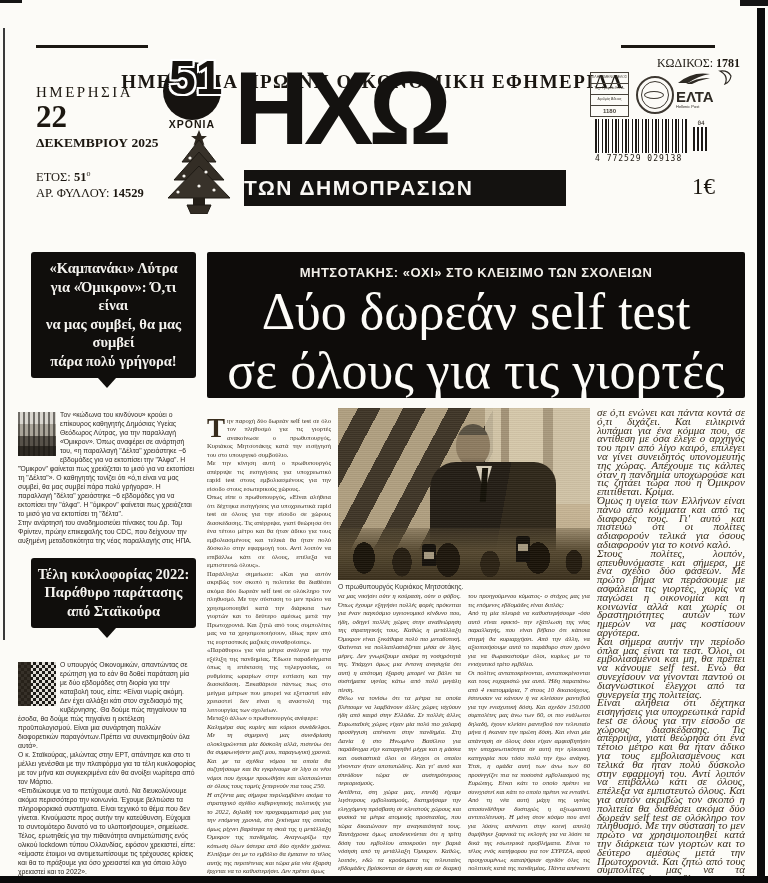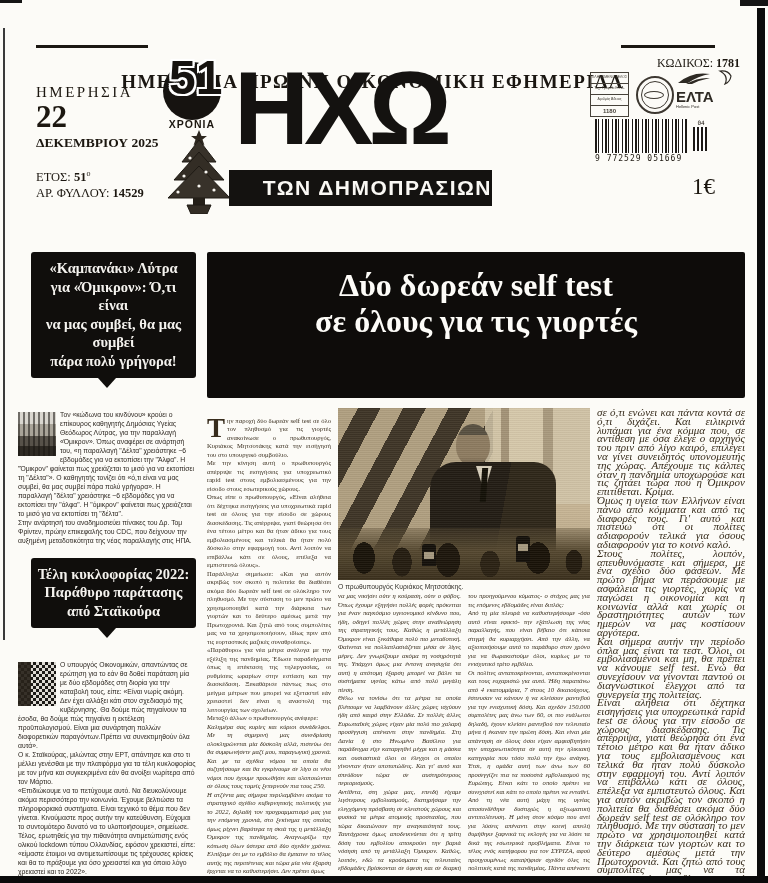--- a/index.html
+++ b/index.html
@@ -32,22 +32,22 @@
   .anniv-circle{left:163px;top:62px;width:58px;height:58px;border-radius:50%;background:#161310;}
   .anniv-num{left:169px;top:54px;font-family:"Liberation Sans",sans-serif;font-weight:900;
              font-size:48px;line-height:1;color:#161310;
              text-shadow:-2px 0 #fff,2px 0 #fff,0 -2px #fff,0 2px #fff,-2px -2px #fff,2px 2px #fff,-2px 2px #fff,2px -2px #fff;}
   .anniv-label{left:159px;top:118px;width:66px;text-align:center;
                font-family:"Liberation Sans",sans-serif;font-weight:800;font-size:10.5px;letter-spacing:1px;}
   .tree{left:160px;top:128px;}
 
   .logo{left:234px;top:54px;font-family:"Liberation Sans",sans-serif;font-weight:900;
         font-size:104px;line-height:1.05;letter-spacing:-5px;color:#141210;}
-  .logo-bar{left:229px;top:170px;width:263px;height:36px;background:#141210;
-            display:flex;align-items:center;justify-content:flex-end;}
+  .logo-bar{left:244px;top:170px;width:322px;height:36px;background:#141210;
+            display:flex;align-items:center;justify-content:flex-start;}
   .logo-bar span{color:#faf8f4;font-family:"Liberation Sans",sans-serif;font-weight:800;
                  font-size:21px;letter-spacing:1.5px;}
 
   .kodikos{left:628px;top:56px;width:112px;text-align:right;font-size:12px;}
   .kodikos b{font-weight:bold;}
 
   .permit{left:590px;top:72px;width:37px;height:43px;border:1.5px solid #47423a;
           font-family:"Liberation Sans",sans-serif;color:#47423a;
           display:flex;flex-direction:column;}
   .permit div{flex:1;border-bottom:1px solid #47423a;font-size:3.5px;line-height:1.1;
@@ -95,21 +95,21 @@
       linear-gradient(90deg,rgba(40,34,26,.92) 0 35%,rgba(40,34,26,0) 35%),
       repeating-conic-gradient(#1c1a17 0 25%,#dedbd4 0 50%);
       background-size:100% 100%,6px 6px;}
   .sb-gap1{height:9px;}
 
   
   .main{left:207px;top:252px;width:538px;}
   .head-box{height:146px;background:#0e0c0a;border-radius:2px;text-align:center;overflow:hidden;}
   .kicker{padding-top:13px;font-family:"Liberation Sans",sans-serif;font-weight:700;
           font-size:13px;letter-spacing:.5px;color:#f1eee8;}
-  .headline{margin-top:15px;font-weight:bold;font-size:32px;line-height:1.13;color:#fdfcf8;white-space:pre-line;}
+  .headline{margin-top:3px;font-weight:normal;font-size:52px;line-height:1.13;color:#fdfcf8;white-space:pre-line;}
 
   .cols{position:relative;margin-top:10px;height:474px;}
   .bodytxt{font-size:6.6px;line-height:8.5px;text-align:justify;color:#372c1c;
            white-space:pre-line;overflow:hidden;}
   .ital{font-style:italic;}
   .col1{position:absolute;left:0;top:0;width:124px;height:474px;}
   .mid{position:absolute;left:131px;top:0;width:252px;}
   .col4{position:absolute;left:390px;top:0;width:148px;height:474px;font-size:11px;line-height:8.8px;}
   .midrow{display:flex;gap:7px;height:281px;overflow:hidden;margin-top:2px;}
   .c2{width:123px;} .c3{width:122px;}
@@ -204,21 +204,21 @@
     <div class="word">ΕΛΤΑ</div>
     <div class="sub">Hellenic Post</div>
   </div>
 
   <div class="abs barcode">
     <div class="bars"></div>
     <div class="addon">
       <div class="num">04</div>
       <div class="bars2"></div>
     </div>
-    <div class="bcdigits">9 772529 051669</div>
+    <div class="bcdigits">4 772529 029138</div>
   </div>
 
   <div class="abs price">1€</div>
 
 
   <div class="abs sidebar">
     <div class="sb-box">«Καμπανάκι» Λύτρα
 για «Όμικρον»: Ό,τι είναι
 να μας συμβεί, θα μας συμβεί
 πάρα πολύ γρήγορα!</div>
@@ -237,20 +237,21 @@
     <div class="sb-story">
       <span class="sb-photo qr"></span><span>Ο υπουργός Οικονομικών, απαντώντας σε ερώτηση για το εάν θα δοθεί παράταση μία με δύο εβδομάδες στη διορία για την καταβολή τους, είπε: «Είναι νωρίς ακόμη. Δεν έχει αλλάξει κάτι στον σχεδιασμό της κυβέρνησης. Θα δούμε πώς πηγαίνουν τα έσοδα, θα δούμε πώς πηγαίνει η εκτέλεση προϋπολογισμού. Είναι μια συνάρτηση πολλών διαφορετικών παραγόντων.Πρέπει να συνεκτιμηθούν όλα αυτά».
 Ο κ. Σταϊκούρας, μιλώντας στην ΕΡΤ, απάντησε και στο τι μέλλει γενέσθαι με την πλατφόρμα για τα τέλη κυκλοφορίας με τον μήνα και συγκεκριμένα εάν θα ανοίξει νωρίτερα από τον Μάρτιο.
 «Επιδιώκουμε να το πετύχουμε αυτό. Να διευκολύνουμε ακόμα περισσότερο την κοινωνία. Έχουμε βελτιώσει τα πληροφοριακά συστήματα. Είναι τεχνικό το θέμα που δεν γίνεται. Κινούμαστε προς αυτήν την κατεύθυνση. Εύχομαι το συντομότερο δυνατό να το υλοποιήσουμε», σημείωσε.
 Τέλος, ερωτηθείς για την πιθανότητα αντιμετώπισης ενός ολικού lockdown τύπου Ολλανδίας, εφόσον χρειαστεί, είπε: «είμαστε έτοιμοι να αντιμετωπίσουμε τις τρέχουσες κρίσεις και θα το πράξουμε για όσο χρειαστεί και για όποιο λόγο χρειαστεί και το 2022».</span>
     </div>
   </div>
 
   <div class="abs main">
     <div class="head-box">
+      <div class="kicker">ΜΗΤΣΟΤΑΚΗΣ: «ΟΧΙ» ΣΤΟ ΚΛΕΙΣΙΜΟ ΤΩΝ ΣΧΟΛΕΙΩΝ</div>
       <div class="headline">Δύο δωρεάν self test
 σε όλους για τις γιορτές</div>
     </div>
 
     <div class="cols">
       <div class="col1 bodytxt">
         <span class="dropcap">Τ</span><span>ην παροχή δύο δωρεάν self test σε όλο τον πληθυσμό για τις γιορτές ανακοίνωσε ο πρωθυπουργός, Κυριάκος Μητσοτάκης κατά την εισήγησή του στο υπουργικό συμβούλιο.
 Με την κίνηση αυτή ο πρωθυπουργός απέρριψε τις εισηγήσεις για υποχρεωτικό rapid test στους εμβολιασμένους για την είσοδο στους εσωτερικούς χώρους.
 Όπως είπε ο πρωθυπουργός, «Είναι αλήθεια ότι δέχτηκα εισηγήσεις για υποχρεωτικά rapid test σε όλους για την είσοδο σε χώρους διασκέδασης. Τις απέρριψα, γιατί θεώρησα ότι ένα τέτοιο μέτρο και θα ήταν άδικο για τους εμβολιασμένους και τελικά θα ήταν πολύ δύσκολο στην εφαρμογή του. Αντί λοιπόν να επιβάλλω κάτι σε όλους, επέλεξα να εμπιστευτώ όλους».
 Παράλληλα σημείωσε: «Και για αυτόν ακριβώς τον σκοπό η πολιτεία θα διαθέσει ακόμα δύο δωρεάν self test σε ολόκληρο τον πληθυσμό. Με την σύσταση το μεν πρώτο να χρησιμοποιηθεί κατά την διάρκεια των γιορτών και το δεύτερο αμέσως μετά την Πρωτοχρονιά. Και ζητώ από τους συμπολίτες μας να τα χρησιμοποιήσουν, ιδίως πριν από τις εορταστικές μαζικές συναθροίσεις».

